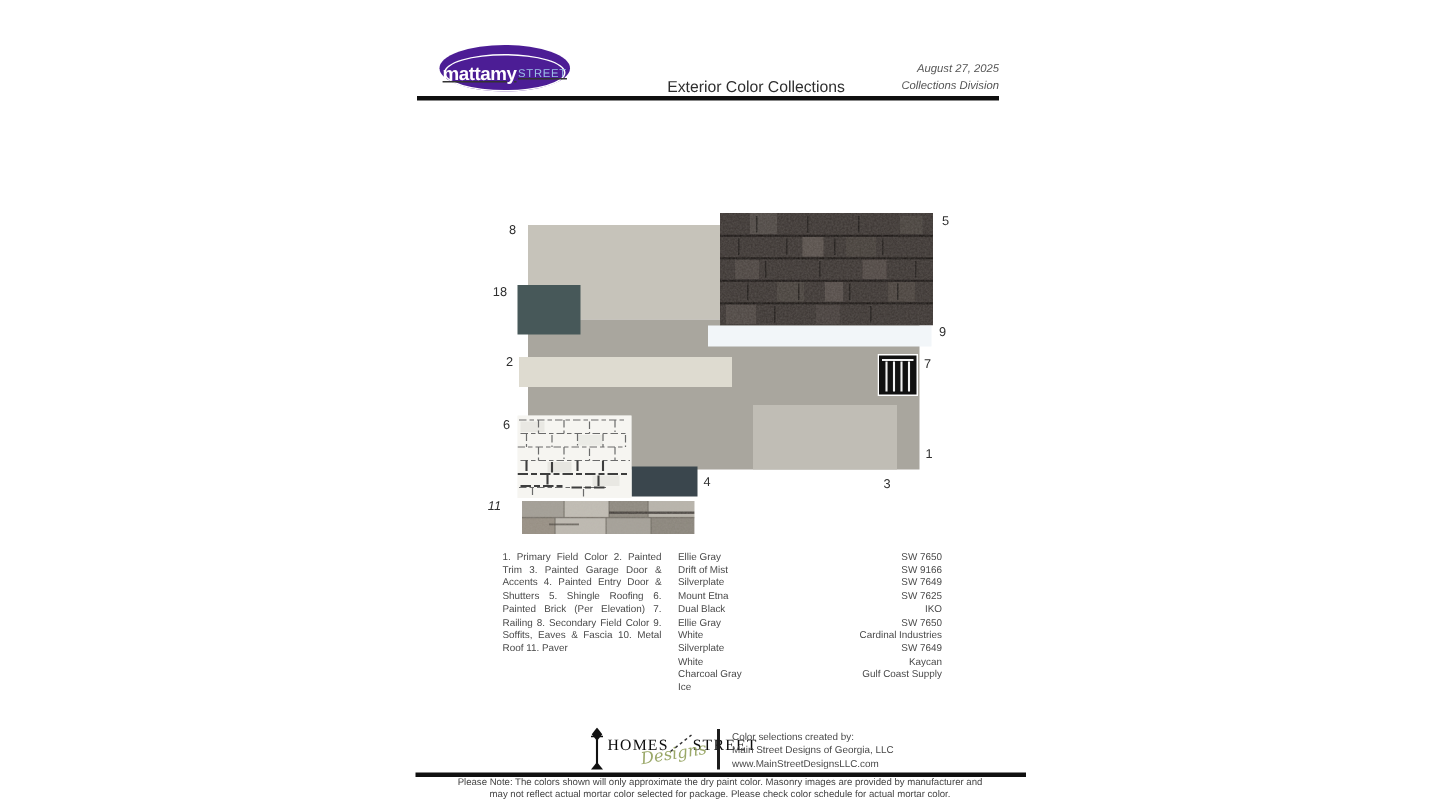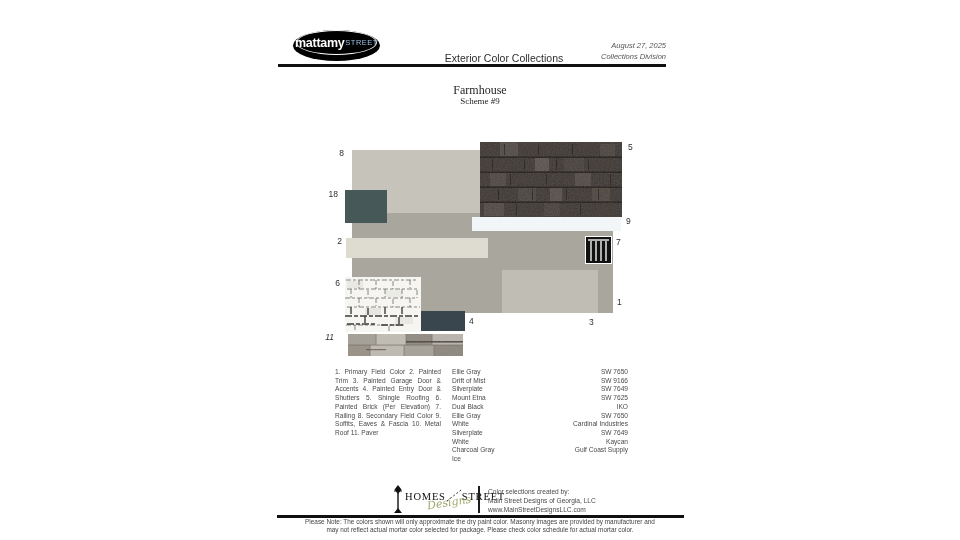--- a/index.html
+++ b/index.html
@@ -1,21 +1,21 @@
 <!DOCTYPE html>
 <html><head>
 <meta charset="utf-8">
 <style>
   html,body{margin:0;padding:0;background:#ffffff;}
   .page{position:relative;width:960px;height:540px;background:#ffffff;overflow:hidden;
         font-family:"Liberation Sans",sans-serif;color:#333;}
 
   
-  .mattamy{position:absolute;left:293px;top:30px;width:87px;height:31px;background:#000000;
-           border-radius:50%;display:flex;align-items:flex-start;justify-content:center;}
+  .mattamy{position:absolute;left:293px;top:30px;width:87px;height:31px;background:#4c1d95;
+           border-radius:50%;display:flex;align-items:flex-end;justify-content:center;text-decoration:underline;}
   .mattamy-inner{width:79px;height:23px;border:1px solid #ffffff;border-radius:50%;
            display:flex;align-items:center;justify-content:center;white-space:nowrap;}
   .m-brand{color:#ffffff;font-weight:bold;font-size:12.5px;letter-spacing:-0.3px;}
   .m-suffix{color:#9cc0e8;font-size:7.5px;letter-spacing:0.5px;margin-left:1px;}
   .hdr-title{position:absolute;left:0;right:0;top:32px;text-align:center;
              font-size:15px;color:#3a3a3a;}
   .hdr-sub{position:absolute;left:0;right:0;top:52px;text-align:center;
            font-size:10.5px;color:#2e2e2e;padding-left:48px;}
   .hdr-right{position:absolute;right:294px;top:41px;text-align:right;
              font-size:7.5px;line-height:10.5px;color:#555;font-style:italic;}
@@ -91,22 +91,20 @@
       <span class="m-suffix">STREET</span>
     </div>
   </div>
   <div class="hdr-sub">Exterior Color Collections</div>
   <div class="hdr-right">
     <div>August 27, 2025</div>
     <div>Collections Division</div>
   </div>
   <div class="hdr-rule"></div>
 
-  <div class="scheme-style">Farmhouse</div>
-  <div class="scheme-num">Scheme #9</div>
 
   <div class="sw sw-secondary"></div>
   <div class="sw sw-primary"></div>
 
   <div class="sw sw-shingle">
     <svg width="142" height="75">
       <rect width="142" height="75" fill="#3a3431"></rect>
       <rect x="20" y="0" width="18" height="14" fill="#56504b" opacity="0.7"></rect>
       <rect x="120" y="2" width="15" height="12" fill="#4a433f" opacity="0.8"></rect>
       <rect x="55" y="16" width="14" height="13" fill="#6a625c" opacity="0.6"></rect>

